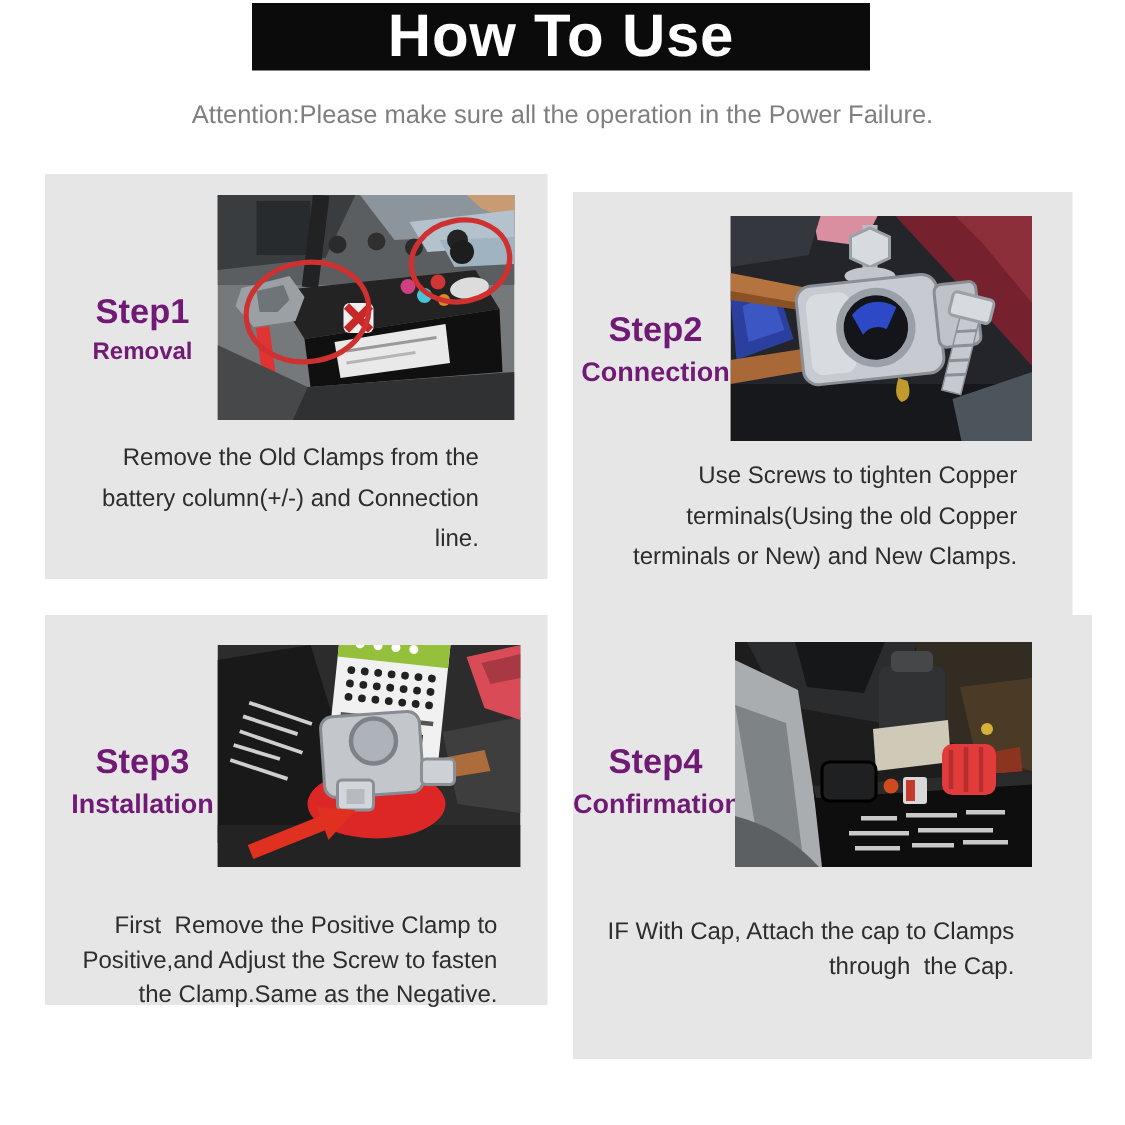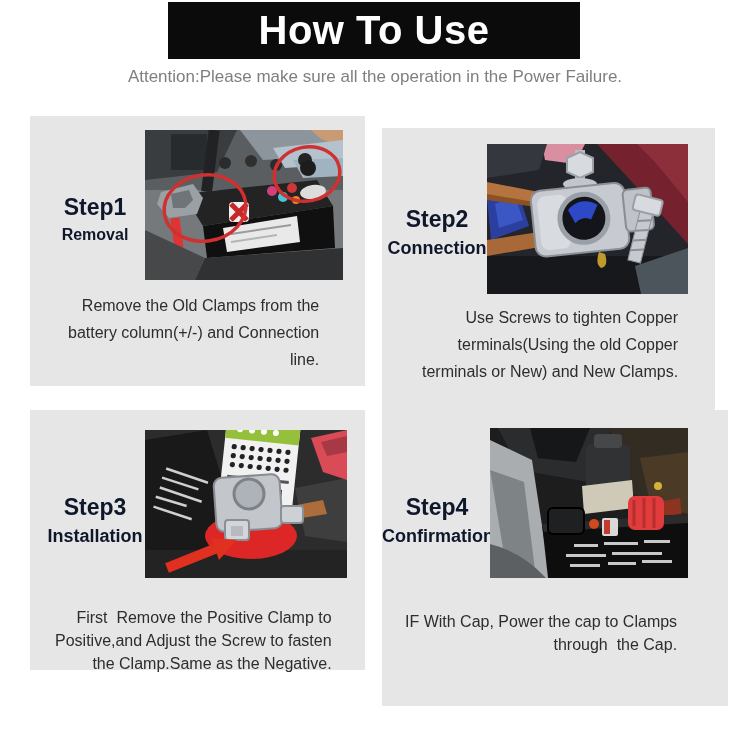--- a/index.html
+++ b/index.html
@@ -6,41 +6,41 @@
     --banner-bg:#0b0b0b; --banner-text:#ffffff; --card-bg:#e6e6e6;
     --body-text:#2d2d2d; --attention-text:#7f7f7f; --annotation-red:#d22f27;
   }
   *{margin:0;padding:0;box-sizing:border-box;}
   html,body{width:750px;height:750px;}
   body{
     position:relative;width:750px;height:750px;background:#ffffff;
     font-family:"Liberation Sans", sans-serif;overflow:hidden;
   }
   .banner{
-    position:absolute;left:168px;top:2px;width:412px;height:57px;
+    position:absolute;left:168px;top:2px;width:412px;height:45px;
     background:var(--banner-bg);display:flex;align-items:center;justify-content:center;
   }
   .banner-title{
     color:var(--banner-text);font-size:40px;font-weight:bold;letter-spacing:0.5px;
   }
   .attention{
     position:absolute;left:0;top:67px;width:750px;text-align:center;
     color:var(--attention-text);font-size:17px;
   }
   .card{position:absolute;background:var(--card-bg);}
   .card1{left:30px;top:116px;width:335px;height:270px;}
   .card2{left:382px;top:128px;width:333px;height:298px;}
   .card3{left:30px;top:410px;width:335px;height:260px;}
   .card4{left:382px;top:410px;width:346px;height:296px;}
   .photo{position:absolute;display:block;}
   .card1 .photo{left:115px;top:14px;width:198px;height:150px;}
   .card2 .photo{left:105px;top:16px;width:201px;height:150px;}
   .card3 .photo{left:115px;top:20px;width:202px;height:148px;}
   .card4 .photo{left:108px;top:18px;width:198px;height:150px;}
-  .step-label{position:absolute;text-align:center;color:#0f172a;}
+  .step-label{position:absolute;text-align:center;color:#701a75;}
   .card1 .step-label,.card3 .step-label{left:0;width:130px;}
   .card2 .step-label,.card4 .step-label{left:0;width:110px;}
   .card1 .step-label,.card2 .step-label{top:78px;}
   .card3 .step-label,.card4 .step-label{top:84px;}
   .step-no{font-size:23px;font-weight:bold;}
   .step-name{font-size:18px;font-weight:bold;margin-top:5px;}
   .card1 .step-name{font-size:16px;}
   .desc{position:absolute;color:var(--body-text);font-size:16px;text-align:right;}
   .desc .desc-line{white-space:pre;}
   .card1 .desc,.card2 .desc{line-height:27px;}
@@ -270,16 +270,16 @@
         <rect x="114" y="114" width="34" height="3"></rect>
         <rect x="154" y="112" width="26" height="3"></rect>
       <rect x="76" y="126" width="40" height="3"></rect>
         <rect x="122" y="124" width="50" height="3"></rect>
       <rect x="80" y="136" width="30" height="3"></rect>
         <rect x="118" y="134" width="28" height="3"></rect>
         <rect x="152" y="132" width="30" height="3"></rect>
     </g>
   </svg>
   <div class="desc">
-    <div class="desc-line">IF With Cap, Power the cap to Clamps</div>
+    <div class="desc-line">IF With Cap, Attach the cap to Clamps</div>
     <div class="desc-line">through  the Cap.</div>
   </div>
 </div>
 
 </body></html>

